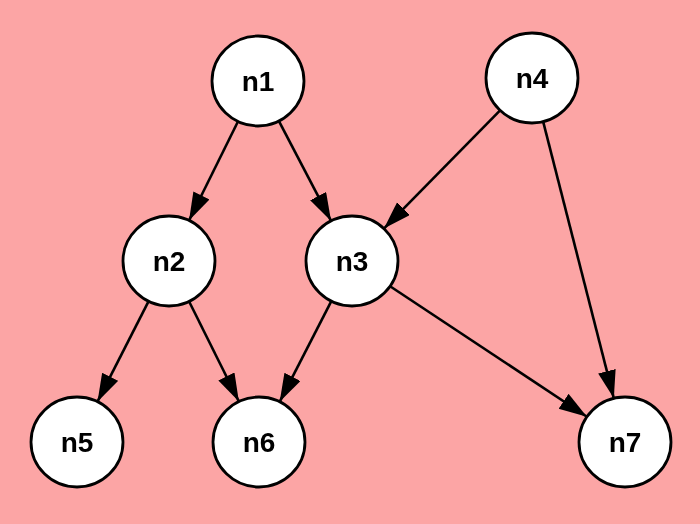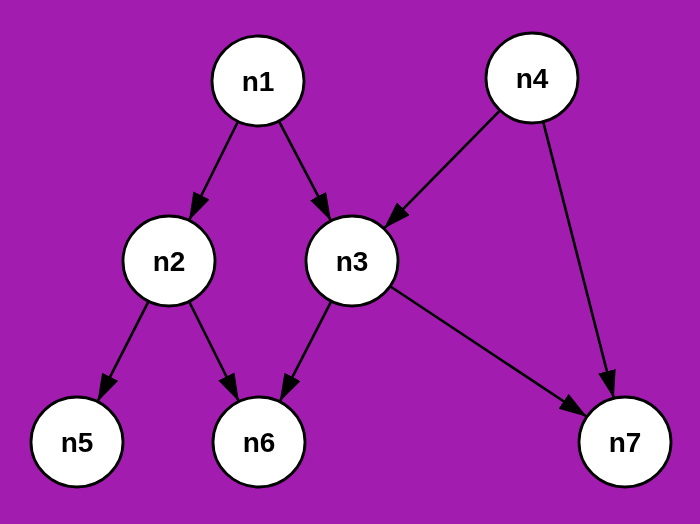--- a/index.html
+++ b/index.html
@@ -8,21 +8,21 @@
     background: #ffffff;
     width: 700px;
     height: 524px;
     overflow: hidden;
     font-family: "Liberation Sans", sans-serif;
   }
   .canvas {
     position: relative;
     width: 700px;
     height: 524px;
-    background: #a21caf;
+    background: #fca5a5;
     text-decoration: underline;
   }
   svg {
     display: block;
   }
   .node-label {
     font-family: "Liberation Sans", sans-serif;
     font-weight: bold;
     font-size: 28px;
     fill: #000000;

